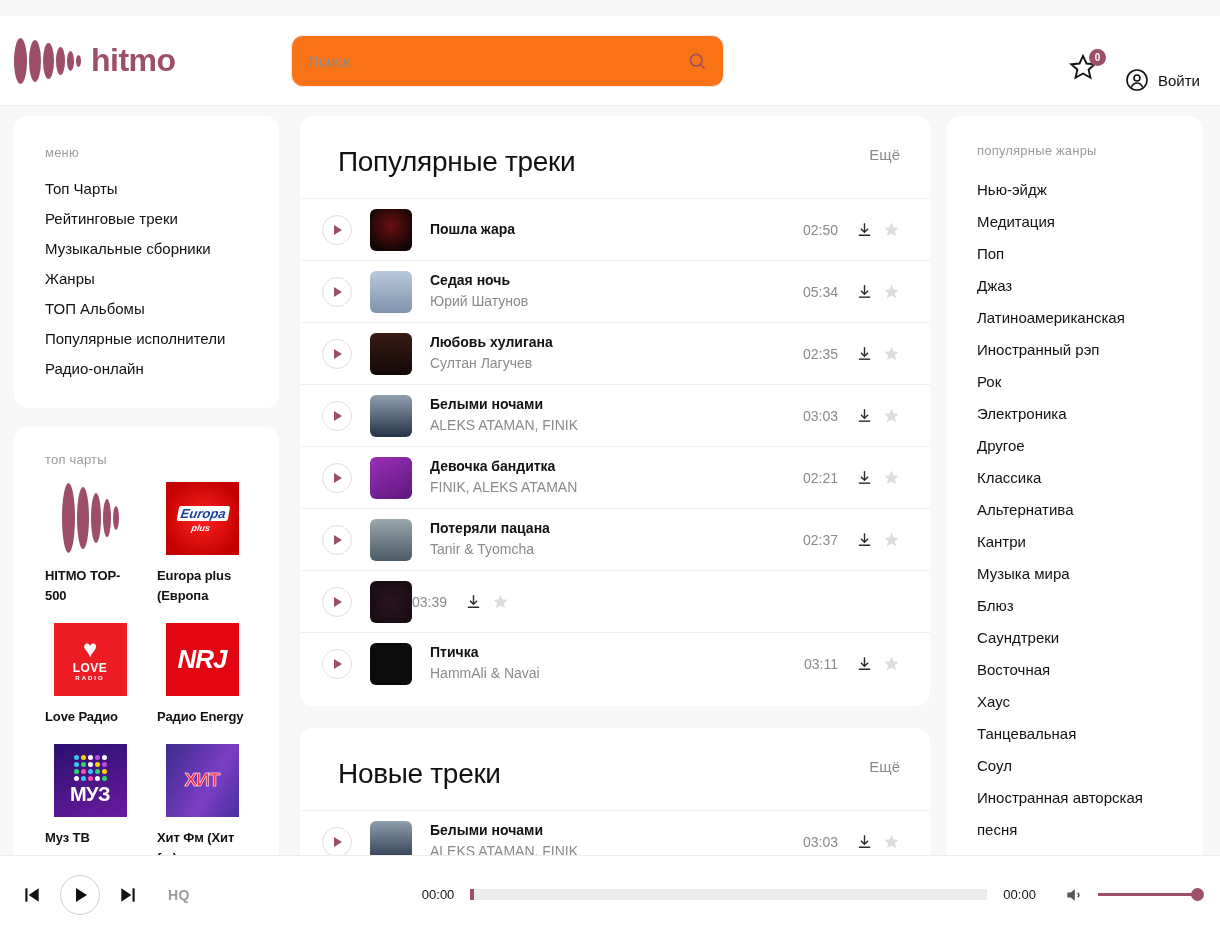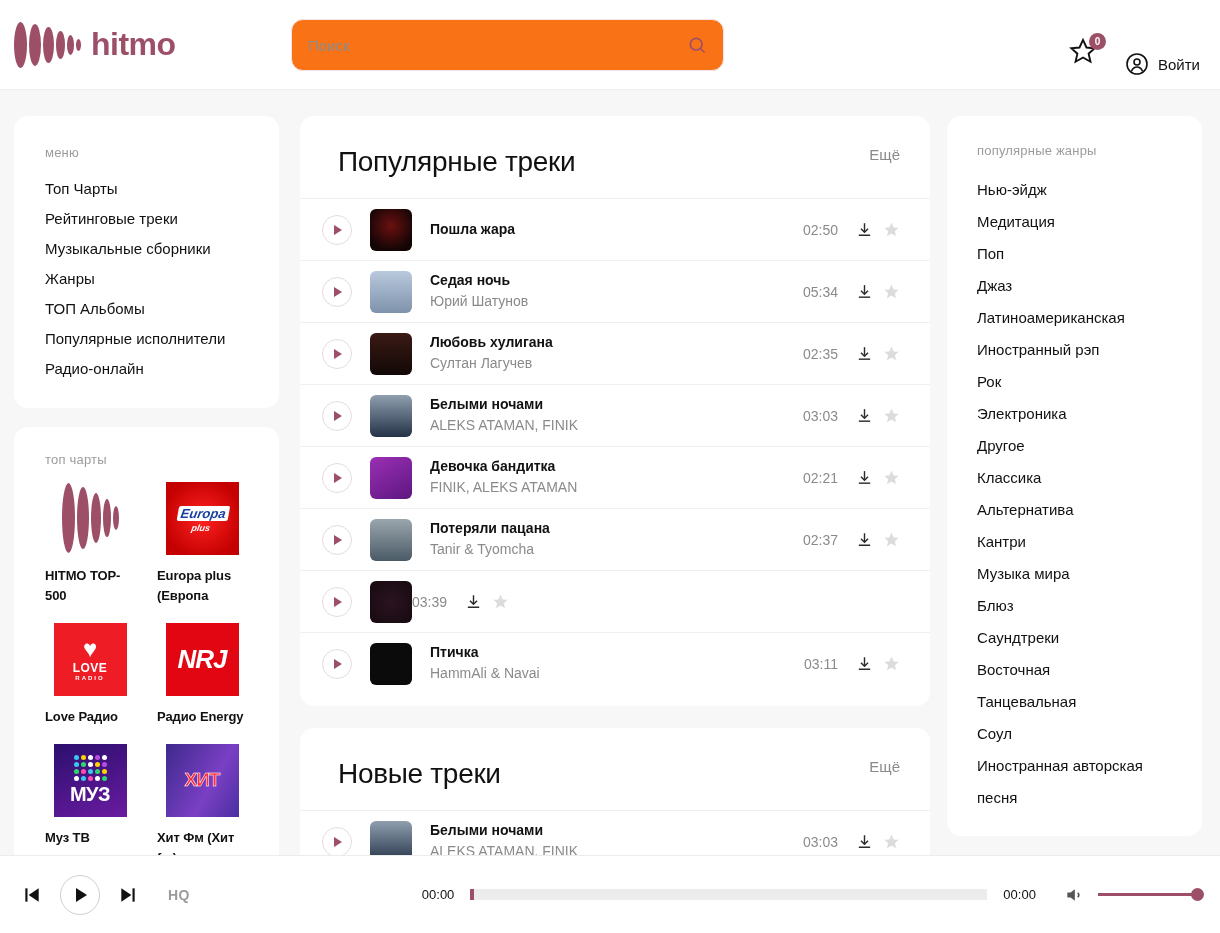--- a/index.html
+++ b/index.html
@@ -6,21 +6,21 @@
   html, body {
     width: 1220px; height: 933px;
     background: #ffffff;
     font-family: "Liberation Sans", sans-serif;
     overflow: hidden;
   }
   .page { position: relative; width: 1220px; height: 933px; background: #f7f7f7; }
 
   
   .header {
-    position: absolute; top: 0; left: 0; width: 1220px; height: 90px;
+    position: absolute; top: 16px; left: 0; width: 1220px; height: 90px;
     background: #ffffff; display: flex; align-items: center;
     border-bottom: 1px solid #efefef;
   }
   .logo-wrap { display: flex; align-items: center; margin-left: 14px; width: 265px; }
   .logo-mark { display: flex; align-items: center; height: 48px; gap: 2px; }
   .logo-mark i { display: block; background: #9e4f68; border-radius: 50%; }
   .logo-text {
     font-size: 32px; font-weight: 700; color: #9e4f68;
     letter-spacing: -0.5px; margin-left: 10px;
   }
@@ -566,20 +566,21 @@
           <div class="genre-item">Рок</div>
           <div class="genre-item">Электроника</div>
           <div class="genre-item">Другое</div>
           <div class="genre-item">Классика</div>
           <div class="genre-item">Альтернатива</div>
           <div class="genre-item">Кантри</div>
           <div class="genre-item">Музыка мира</div>
           <div class="genre-item">Блюз</div>
           <div class="genre-item">Саундтреки</div>
           <div class="genre-item">Восточная</div>
+          <div class="genre-item">Хаус</div>
           <div class="genre-item">Танцевальная</div>
           <div class="genre-item">Соул</div>
           <div class="genre-item">Иностранная авторская песня</div>
         </div>
       </div>
     </div>
 
   </div>
 
   <div class="player">

